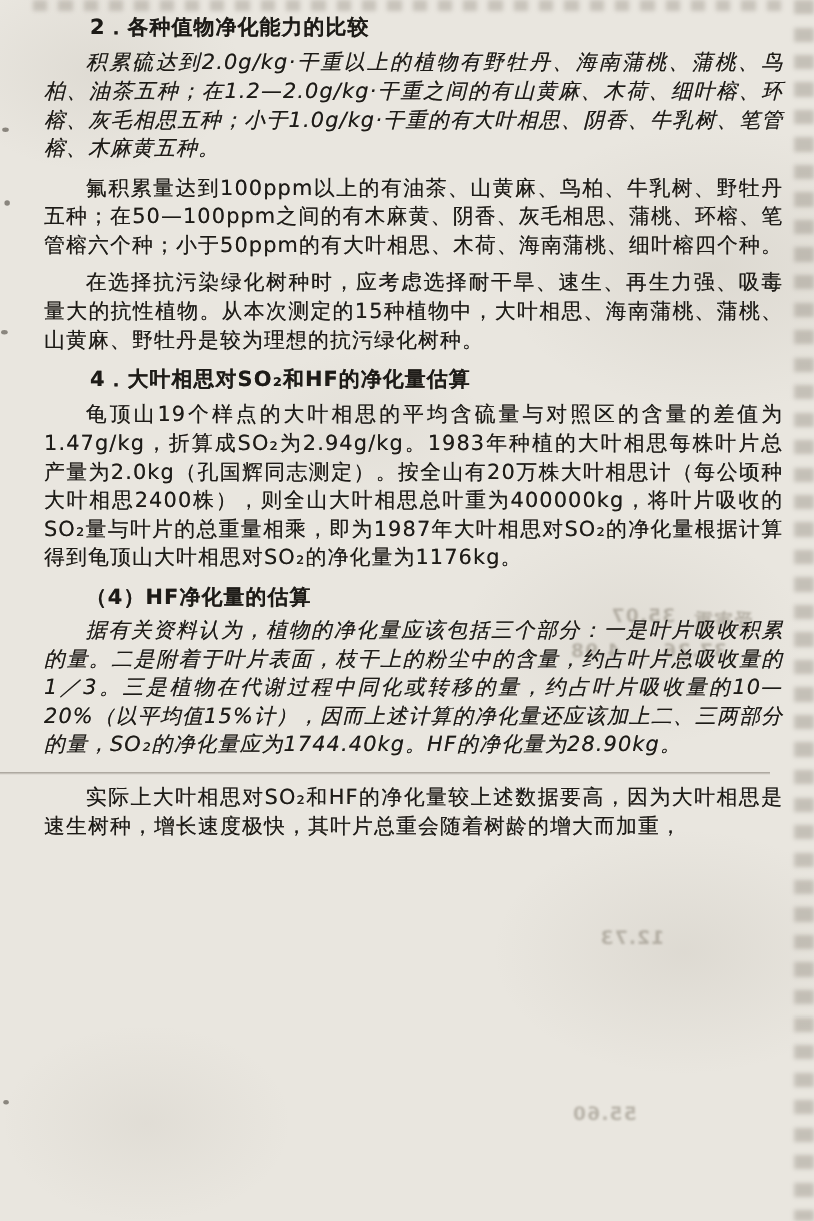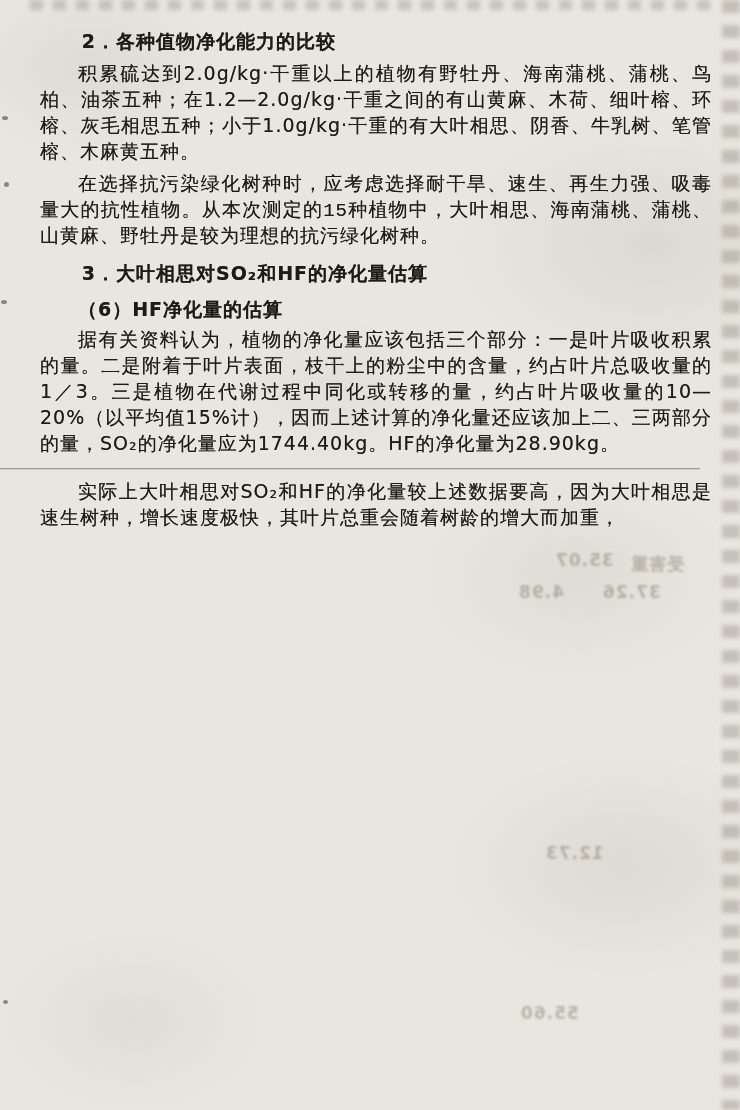--- a/index.html
+++ b/index.html
@@ -38,24 +38,24 @@
   }
   .page{
     position:absolute;inset:0;z-index:2;box-sizing:border-box;
     padding:12px 28px 0 40px;
     color:#1d1b17;font-size:19px;line-height:26px;letter-spacing:1px;
     text-align:justify;
     text-shadow:0 0 .5px rgba(25,22,18,.65);
   }
   .para{margin:0;text-indent:2em;}
   .h{margin:10px 0 6px;font-weight:bold;text-indent:2.2em;}
-  .h-top{margin-top:16px;}
+  .h-top{margin-top:0;}
   .sub{margin:10px 0 4px;text-indent:2em;font-weight:bold;}
-  .gap6{margin-top:4px;}
-  .gap8{margin-top:8px;font-family:Liberation Mono, monospace;}
+  .gap6{margin-top:4px;font-style:italic;}
+  .gap8{margin-top:8px;}
   .gap10{margin-top:10px;}
   .divider{
     height:1px;background:rgba(88,80,69,.5);
     box-shadow:0 1px 0 rgba(88,80,69,.15);
     margin:12px 0 9px -40px;width:700px;
   }
 </style>
 </head>
 <body>
 
@@ -71,20 +71,22 @@
 <span class="ghost" style="left:555px;top:550px;">35.07</span>
 <span class="ghost" style="left:630px;top:553px;">受害重</span>
 <span class="ghost" style="left:518px;top:582px;">4.98</span>
 <span class="ghost" style="left:602px;top:582px;">37.26</span>
 <span class="ghost" style="left:545px;top:843px;">12.73</span>
 <span class="ghost" style="left:520px;top:1003px;">55.60</span>
 
 <div class="page">
   <div class="h h-top">2．各种值物净化能力的比较</div>
   <p class="para gap6">积累硫达到2.0g/kg·干重以上的植物有野牡丹、海南蒲桃、蒲桃、鸟柏、油茶五种；在1.2—2.0g/kg·干重之间的有山黄麻、木荷、细叶榕、环榕、灰毛相思五种；小于1.0g/kg·干重的有大叶相思、阴香、牛乳树、笔管榕、木麻黄五种。</p>
+  <p class="para gap10">氟积累量达到100ppm以上的有油茶、山黄麻、鸟柏、牛乳树、野牡丹五种；在50—100ppm之间的有木麻黄、阴香、灰毛相思、蒲桃、环榕、笔管榕六个种；小于50ppm的有大叶相思、木荷、海南蒲桃、细叶榕四个种。</p>
   <p class="para gap8">在选择抗污染绿化树种时，应考虑选择耐干旱、速生、再生力强、吸毒量大的抗性植物。从本次测定的15种植物中，大叶相思、海南蒲桃、蒲桃、山黄麻、野牡丹是较为理想的抗污绿化树种。</p>
-  <div class="h">3．大叶相思对SO₂和HF的净化量估算</div>
-  <div class="sub">（6）HF净化量的估算</div>
+  <div class="h">4．大叶相思对SO₂和HF的净化量估算</div>
+  <p class="para">龟顶山19个样点的大叶相思的平均含硫量与对照区的含量的差值为1.47g/kg，折算成SO₂为2.94g/kg。1983年种植的大叶相思每株叶片总产量为2.0kg（孔国辉同志测定）。按全山有20万株大叶相思计（每公顷种大叶相思2400株），则全山大叶相思总叶重为400000kg，将叶片吸收的SO₂量与叶片的总重量相乘，即为1987年大叶相思对SO₂的净化量根据计算得到龟顶山大叶相思对SO₂的净化量为1176kg。</p>
+  <div class="sub">（4）HF净化量的估算</div>
   <p class="para gap6">据有关资料认为，植物的净化量应该包括三个部分：一是叶片吸收积累的量。二是附着于叶片表面，枝干上的粉尘中的含量，约占叶片总吸收量的1／3。三是植物在代谢过程中同化或转移的量，约占叶片吸收量的10—20%（以平均值15%计），因而上述计算的净化量还应该加上二、三两部分的量，SO₂的净化量应为1744.40kg。HF的净化量为28.90kg。</p>
   <div class="divider"></div>
   <p class="para"><span>实际上大叶相思对SO₂和HF的净化量较上述数据要高，因为大叶相思是速生树种，增长速度极快，其叶片总重会随着树龄的增大而加重，</span></p>
 
 </div>
 
 </body></html>

